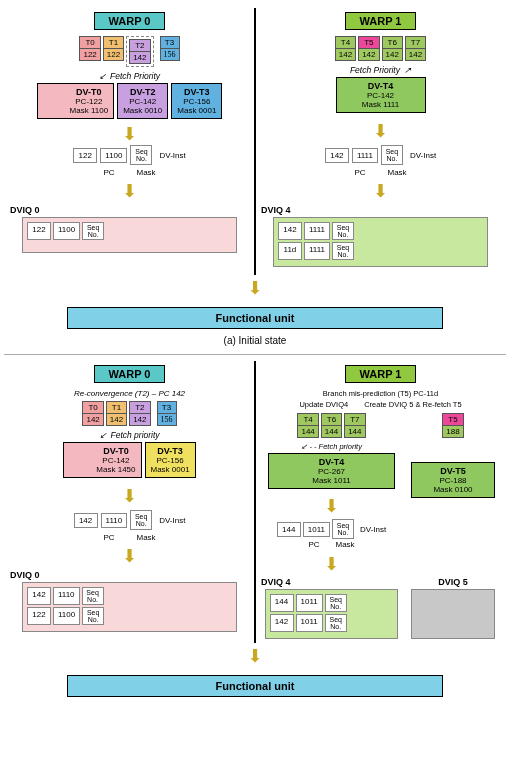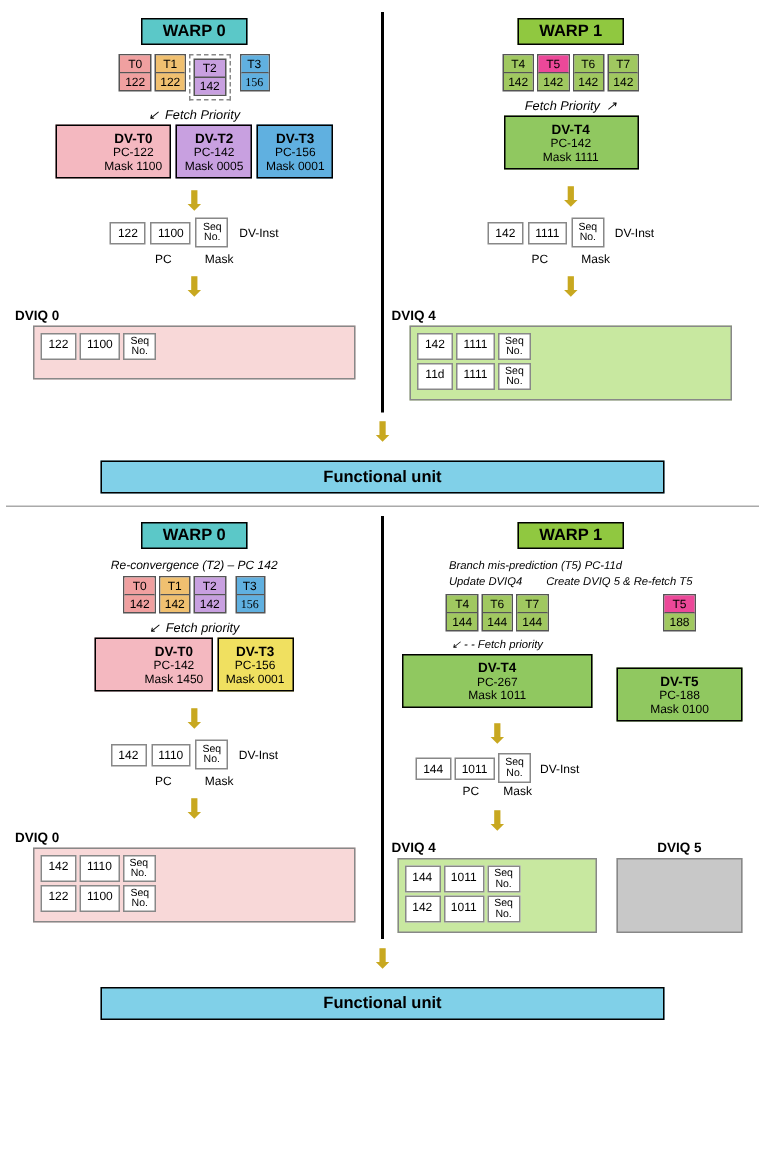--- a/index.html
+++ b/index.html
@@ -271,21 +271,21 @@
 
       <div class="dv-row">
         <div class="dv-box dv-pink">
           <div class="dv-title">DV-T0</div>
           <div class="dv-pc">PC-122</div>
           <div class="dv-mask">Mask 1100</div>
         </div>
         <div class="dv-box dv-purple">
           <div class="dv-title">DV-T2</div>
           <div class="dv-pc">PC-142</div>
-          <div class="dv-mask">Mask 0005</div>
+          <div class="dv-mask">Mask 0010</div>
         </div>
         <div class="dv-box dv-blue">
           <div class="dv-title">DV-T3</div>
           <div class="dv-pc">PC-156</div>
           <div class="dv-mask">Mask 0001</div>
         </div>
       </div>
 
       <div class="arrow-down">⬇</div>
 
@@ -380,20 +380,21 @@
       </div>
     </div>
   </div>
 
   <div style="text-align:center;font-size:18px;color:#c8a820;margin:2px 0;">⬇</div>
 
   <div style="display:flex;justify-content:center;">
     <div class="functional-unit">Functional unit</div>
   </div>
 
+  <div class="caption">(a) Initial state</div>
 
   <div style="border-top:1px solid #aaa;margin:6px 0;"></div>
 
   <div class="two-col">
     <div class="divider"></div>
 
     <div class="col">
       <div class="warp-title">WARP 0</div>
       <div style="font-size:8px;font-style:italic;margin-bottom:3px;text-align:center;">Re-convergence (T2) – PC 142</div>
 
@@ -461,21 +462,21 @@
           <div class="inst-cell">122</div>
           <div class="inst-cell">1100</div>
           <div class="seq-box" style="font-size:7px;">Seq<br>No.</div>
         </div>
       </div>
     </div>
 
     <div class="col">
       <div class="warp-title" style="background:#90c840;">WARP 1</div>
 
-      <div style="font-size:7.5px;font-style:italic;text-align:left;margin-bottom:3px;line-height:1.4;">
+      <div style="font-size:7.5px;text-align:center;margin-bottom:3px;line-height:1.4;">
         <div>Branch mis-prediction (T5) PC-11d</div>
         <div style="display:flex;gap:16px;justify-content:center;">
           <span>Update DVIQ4</span>
           <span>Create DVIQ 5 &amp; Re-fetch T5</span>
         </div>
       </div>
 
       <div style="display:flex;flex-direction:row;width:100%;gap:4px;">
 
         <div style="flex:3;display:flex;flex-direction:column;align-items:center;">

